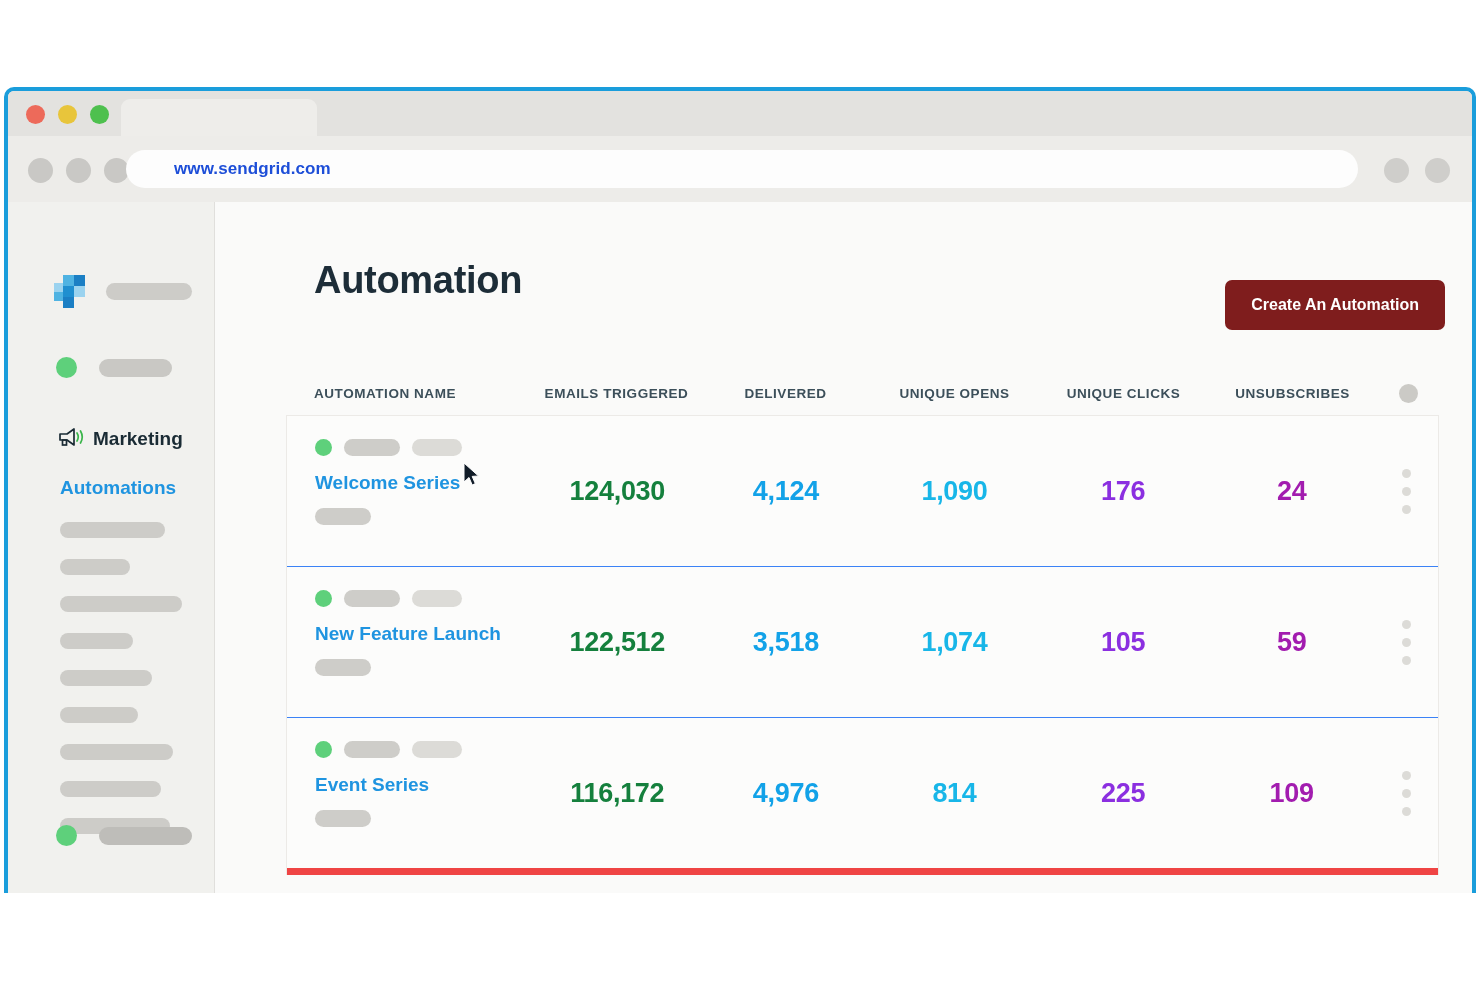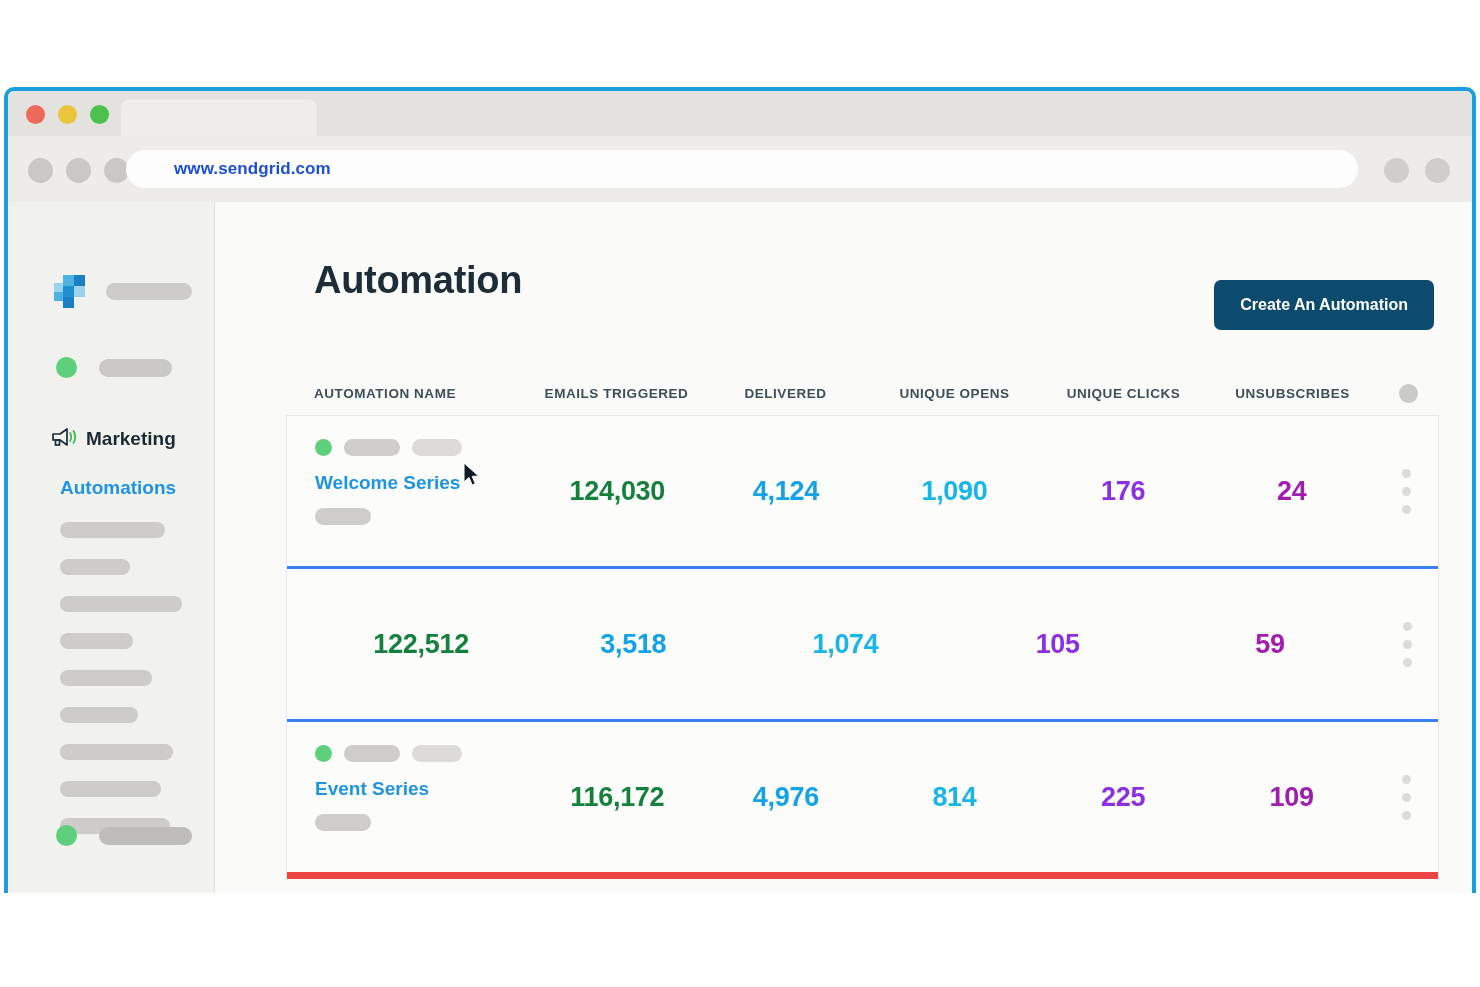--- a/index.html
+++ b/index.html
@@ -110,21 +110,21 @@
   .logo-pill{width:86px;height:17px;background:#cdccc8;border-radius:9px;}
 
   .acct-row{
     position:absolute; left:48px; top:155px;
     display:flex; align-items:center; gap:22px;
   }
   .green-dot{width:21px;height:21px;border-radius:50%;background:#5ed07b;}
   .acct-pill{width:73px;height:18px;background:#c9c8c4;border-radius:9px;}
 
   .marketing-row{
-    position:absolute; left:43px; top:225px;
+    position:absolute; left:50px; top:225px;
     display:flex; align-items:center; gap:9px;
   }
   .marketing-label{
     font-size:19px; font-weight:bold; color:#1a2b34;
   }
   .automations-link{
     position:absolute; left:52px; top:275px;
     font-size:19px; font-weight:bold; color:#1f94e0;
   }
 
@@ -140,22 +140,22 @@
   
   .main{flex:1;position:relative;background:#fafaf9;text-decoration:underline;}
 
   .page-title{
     position:absolute; left:99px; top:57px;
     font-size:38px; font-weight:bold;
     color:#1d2d38;
     letter-spacing:-.3px;
   }
   .cta-button{
-    position:absolute; right:38px; top:78px;
-    background:#0c4a6e;
+    position:absolute; right:27px; top:78px;
+    background:#7f1d1d;
     color:#ffffff;
     font-size:16px; font-weight:bold;
     padding:16px 26px;
     border:none; border-radius:7px;
     cursor:pointer;
     white-space:nowrap;
   }
 
   
   .table{
@@ -180,21 +180,21 @@
   .tbody{
     margin:0 33px 0 71px;
     background:#fcfcfb;
     border:1px solid #eceae7;
     border-bottom:none;
   }
   .row{
     display:flex; align-items:center;
     height:150px;
     padding:0 0 0 28px;
-    border-bottom:3px solid #3b82f6;
+    border-bottom:1px solid #3b82f6;
   }
   .row:last-child{border-bottom:7px solid #ef4444;}
 
   .cell-name{
     flex:0 0 218px;
     position:relative;
     height:105px;
   }
   .tags{display:flex;align-items:center;gap:12px;}
   .tag-dot{width:17px;height:17px;border-radius:50%;background:#5ed07b;}
@@ -362,20 +362,29 @@
             <div class="cell-num c-clicks">176</div>
             <div class="cell-num c-unsub">24</div>
             <div class="cell-menu">
               <span class="kebab"></span>
                 <span class="kebab"></span>
                 <span class="kebab"></span>
             </div>
           </div>
 
           <div class="row">
+            <div class="cell-name">
+              <div class="tags">
+                <span class="tag-dot"></span>
+                <span class="tag-pill-a"></span>
+                <span class="tag-pill-b"></span>
+              </div>
+              <div class="auto-name">New Feature Launch</div>
+              <div class="sub-pill"></div>
+            </div>
             <div class="cell-num c-triggered">122,512</div>
             <div class="cell-num c-delivered">3,518</div>
             <div class="cell-num c-opens">1,074</div>
             <div class="cell-num c-clicks">105</div>
             <div class="cell-num c-unsub">59</div>
             <div class="cell-menu">
               <span class="kebab"></span>
                 <span class="kebab"></span>
                 <span class="kebab"></span>
             </div>

